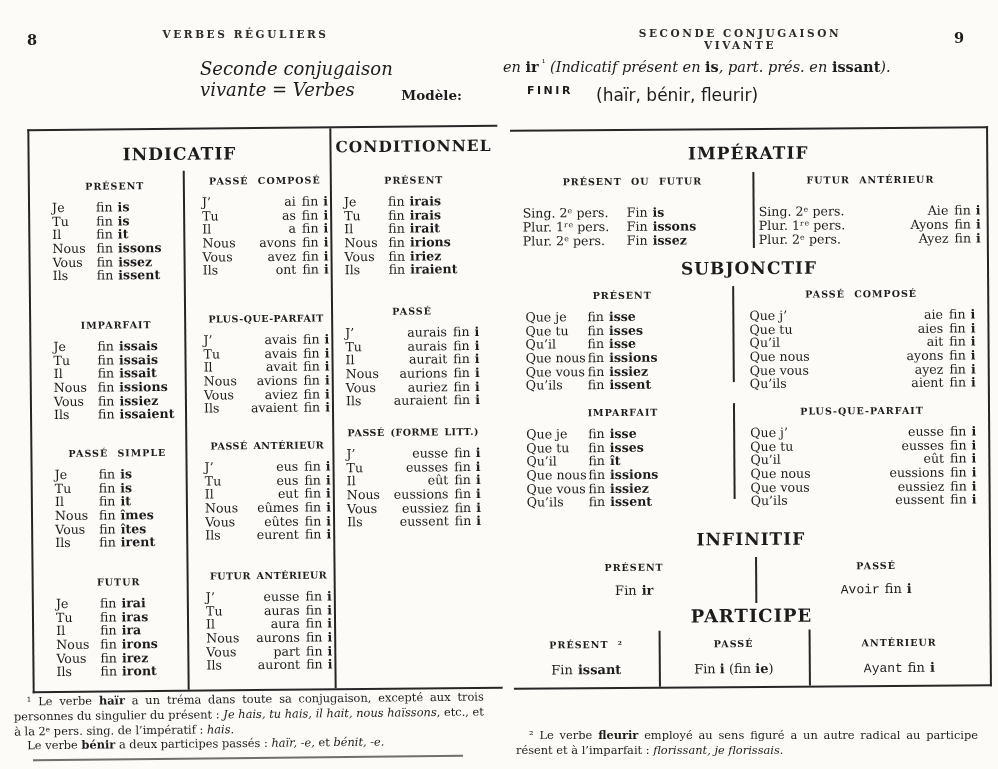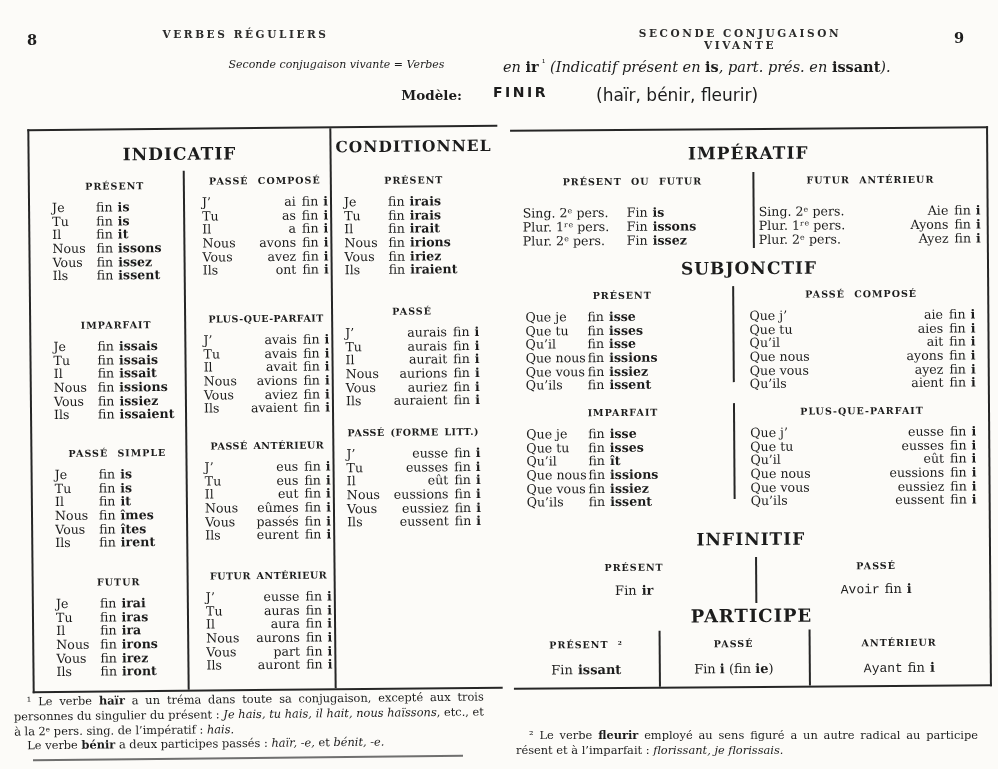--- a/index.html
+++ b/index.html
@@ -5,24 +5,24 @@
   html,body{margin:0;padding:0;}
   body{
     width:998px;height:769px;position:relative;overflow:hidden;
     background:var(--paper,#fcfbf8);
     color:var(--ink,#1c1c1c);
     font-family:"DejaVu Serif","Liberation Serif",serif;
   }
   
   .pageno{position:absolute;font-size:14.5px;font-weight:bold;}
   .runhead{position:absolute;font-size:10.5px;font-weight:bold;letter-spacing:2.6px;text-align:center;color:#2b2b2b;}
-  #intro-left{position:absolute;left:208px;top:58px;width:257px;text-align:center;font-size:11px;font-style:italic;}
+  #intro-left{position:absolute;left:200px;top:58px;width:257px;text-align:left;font-size:18px;font-style:italic;}
   #modele{position:absolute;left:302px;top:87px;width:160px;text-align:right;font-size:13.5px;font-weight:bold;}
   #intro-right{position:absolute;left:503px;top:57px;width:482px;font-size:14.5px;white-space:pre;}
-  #model-verb{position:absolute;left:493px;top:84px;font-family:"DejaVu Sans","Liberation Sans",sans-serif;font-weight:bold;font-size:14px;letter-spacing:2.5px;}
+  #model-verb{position:absolute;left:527px;top:84px;font-family:"DejaVu Sans","Liberation Sans",sans-serif;font-weight:bold;font-size:11px;letter-spacing:2.5px;}
   #model-note{position:absolute;left:596px;top:85px;font-family:"DejaVu Sans","Liberation Sans",sans-serif;font-size:17px;}
   
   .tbox{position:absolute;}
   #ltable{left:30px;top:127px;width:468px;height:560px;
     border-top:2px solid var(--rule,#262626);border-left:2px solid var(--rule,#262626);border-bottom:2px solid var(--rule,#262626);
     transform:rotate(-0.55deg);}
   #rtable{left:512px;top:128px;width:476px;height:556px;
     border-top:2px solid var(--rule,#262626);border-right:2px solid var(--rule,#262626);border-bottom:2px solid var(--rule,#262626);
     transform:rotate(-0.4deg);}
   .vline{position:absolute;width:1.5px;background:var(--rule,#262626);}
@@ -316,21 +316,21 @@
         <span class="end">i</span>
       </div>
         <div class="row">
         <span class="p">Nous</span>
         <span class="aux">eûmes</span>
         <span class="stem">fin</span>
         <span class="end">i</span>
       </div>
         <div class="row">
         <span class="p">Vous</span>
-        <span class="aux">passés</span>
+        <span class="aux">eûtes</span>
         <span class="stem">fin</span>
         <span class="end">i</span>
       </div>
         <div class="row">
         <span class="p">Ils</span>
         <span class="aux">eurent</span>
         <span class="stem">fin</span>
         <span class="end">i</span>
       </div>
       </div>

